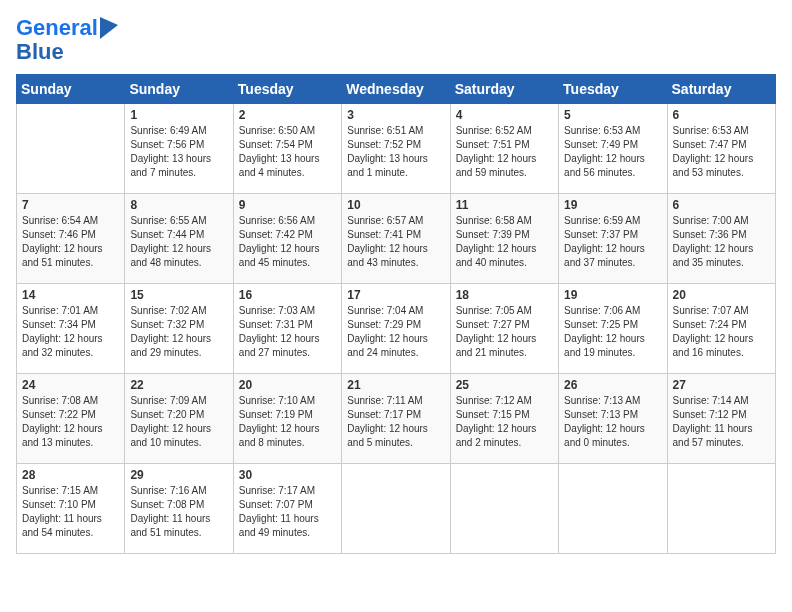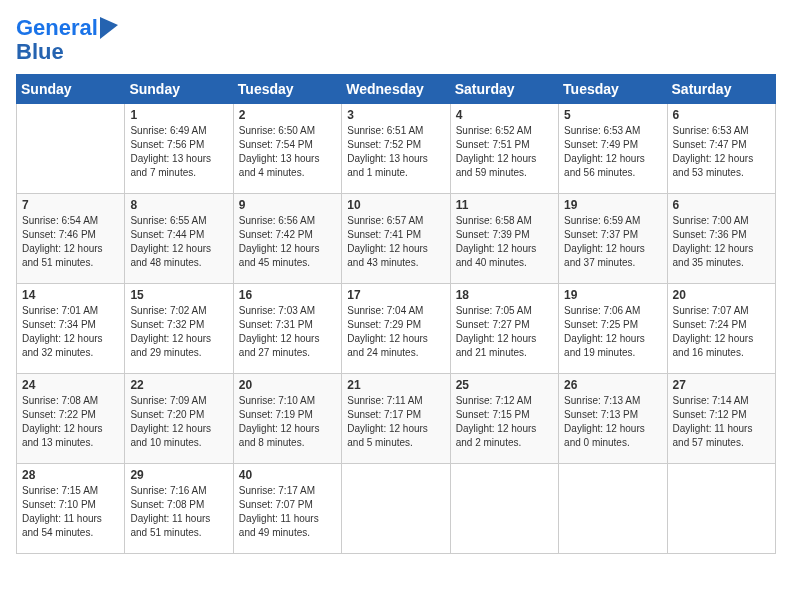--- a/index.html
+++ b/index.html
@@ -241,21 +241,21 @@
       <tr>
         <td>
           <span class="day-number">28</span>
           <div class="cell-content">Sunrise: 7:15 AM<br>Sunset: 7:10 PM<br>Daylight: 11 hours<br>and 54 minutes.</div>
         </td>
         <td>
           <span class="day-number">29</span>
           <div class="cell-content">Sunrise: 7:16 AM<br>Sunset: 7:08 PM<br>Daylight: 11 hours<br>and 51 minutes.</div>
         </td>
         <td>
-          <span class="day-number">40</span>
+          <span class="day-number">30</span>
           <div class="cell-content">Sunrise: 7:17 AM<br>Sunset: 7:07 PM<br>Daylight: 11 hours<br>and 49 minutes.</div>
         </td>
         <td></td>
         <td></td>
         <td></td>
         <td></td>
       </tr>
     </tbody>
 </table>
 

